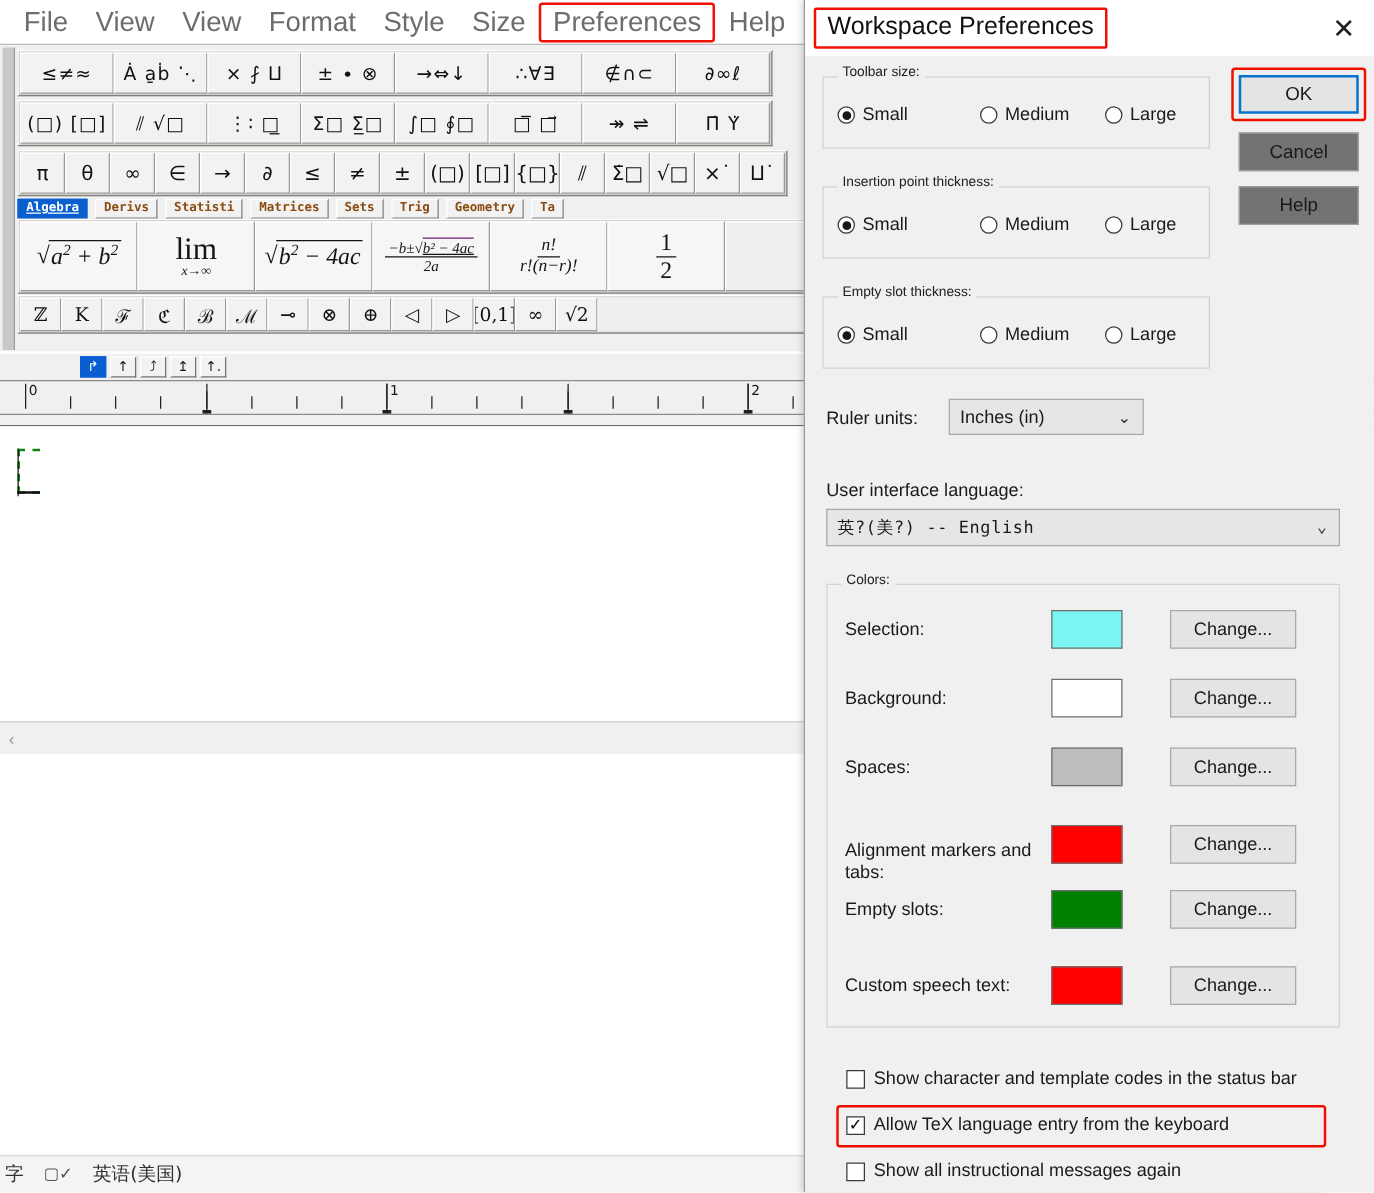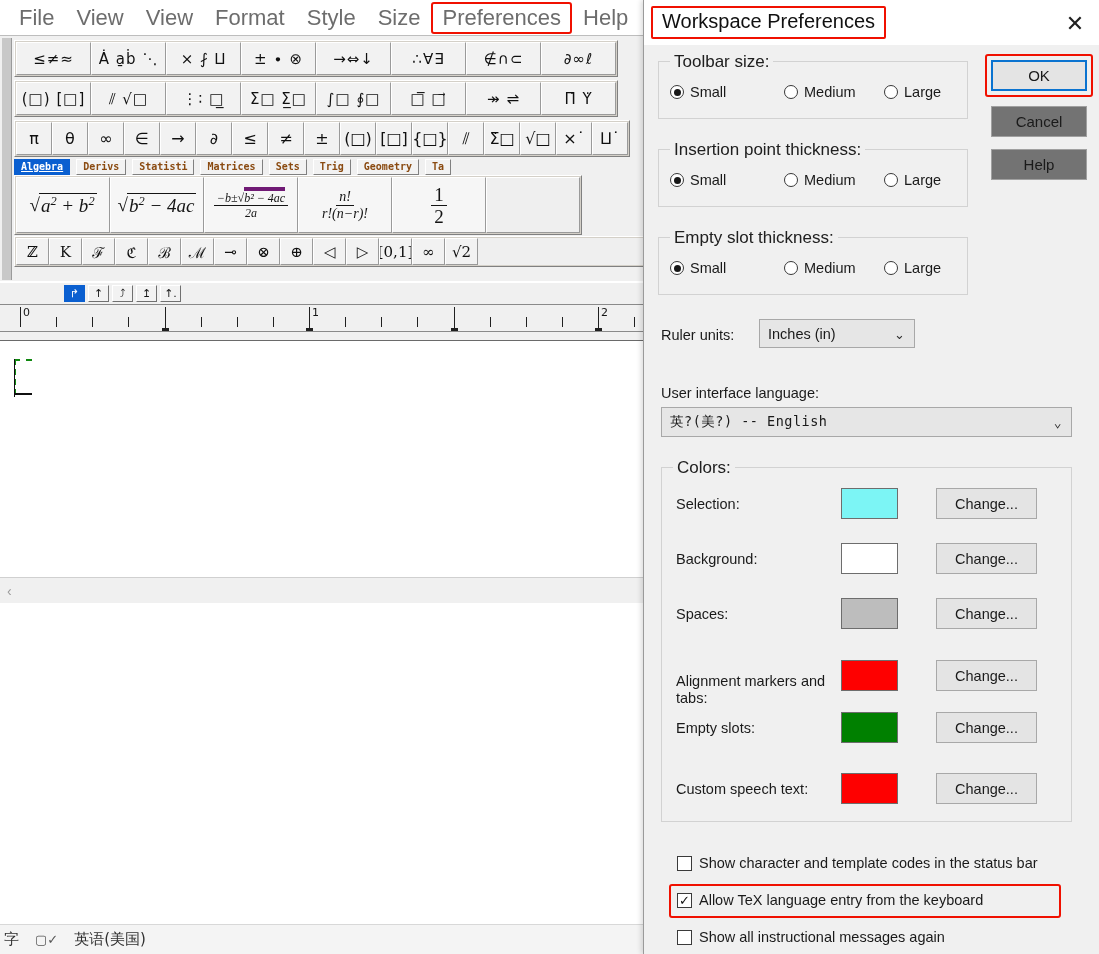--- a/index.html
+++ b/index.html
@@ -264,21 +264,21 @@
     background: #f0f0f0;
   }
 
   .groupbox {
     position: absolute;
     border: 1px solid #d2d2d2;
   }
   .groupbox > .gb-title {
     position: absolute; top: -10px; left: 11px;
     background: #f0f0f0; padding: 0 4px;
-    font-size: 17px; color: #202020;
+    font-size: 11px; color: #202020;
   }
   .radio-row { position: absolute; top: 22px; left: 0; width: 100%; display: flex; }
   .radio-opt {
     display: flex; align-items: center; gap: 6px;
     font-size: 14.5px; color: #1a1a1a; cursor: default;
   }
   .radio-circle {
     width: 14px; height: 14px; border-radius: 50%;
     border: 1.5px solid #383838; background: #ffffff;
     display: inline-flex; align-items: center; justify-content: center;
@@ -405,25 +405,31 @@
           <div class="tb-tab">Sets</div>
           <div class="tb-tab">Trig</div>
           <div class="tb-tab">Geometry</div>
           <div class="tb-tab">Ta</div>
         </div>
       <div id="templrow">
         <div class="templ-btn">
           <span class="sqrtwrap">√<span class="radicand">a<sup>2</sup>&nbsp;+&nbsp;b<sup>2</sup></span></span>
         </div>
         <div class="templ-btn">
+          <span style="display:inline-flex;flex-direction:column;align-items:center;font-style:normal;line-height:1;">
+            <span style="font-size:25px;">lim</span>
+            <span style="font-size:11px;font-style:italic;">x→∞</span>
+          </span>
+        </div>
+        <div class="templ-btn">
           <span class="sqrtwrap">√<span class="radicand">b<sup>2</sup>&nbsp;−&nbsp;4ac</span></span>
         </div>
         <div class="templ-btn">
           <span class="frac" style="font-size:12px;font-style:italic;">
-            <span class="num">−b±√<span style="border-top:4px solid #701a75;">b²&nbsp;−&nbsp;4ac</span></span>
+            <span class="num">−b±√<span style="border-top:1px solid #701a75;text-decoration:underline;">b²&nbsp;−&nbsp;4ac</span></span>
             <span class="den">2a</span>
           </span>
         </div>
         <div class="templ-btn">
           <span class="frac" style="font-size:14px;font-style:italic;">
             <span class="num">n!</span>
             <span class="den">r!(n−r)!</span>
           </span>
         </div>
         <div class="templ-btn">

